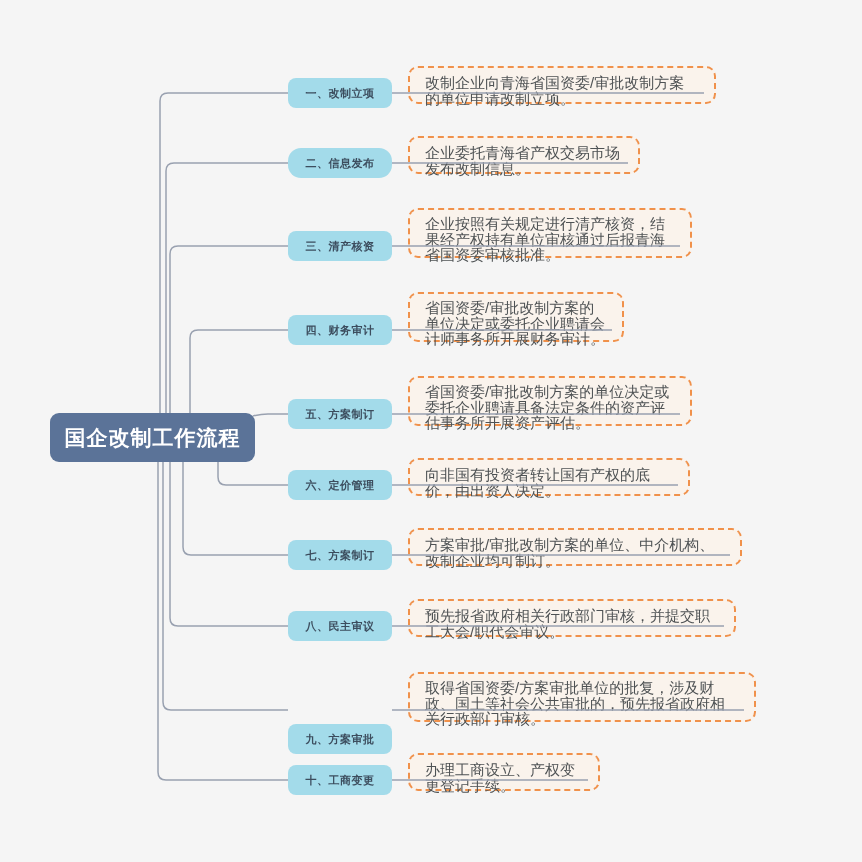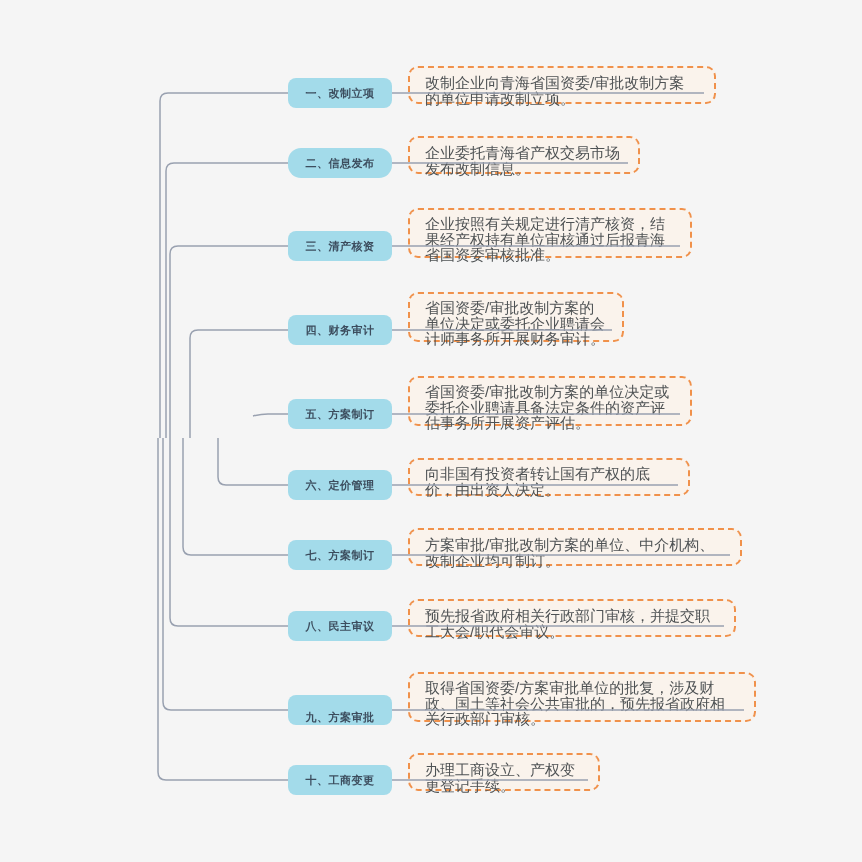--- a/index.html
+++ b/index.html
@@ -56,20 +56,23 @@
       <path d="M 392 485 L 678 485" fill="none" stroke="#99a1b0" stroke-width="1.5"></path>
       <path d="M 183 438 L 183 547 Q 183 555 191 555 L 288 555" fill="none" stroke="#99a1b0" stroke-width="1.5"></path>
       <path d="M 392 555 L 730 555" fill="none" stroke="#99a1b0" stroke-width="1.5"></path>
       <path d="M 170 438 L 170 618 Q 170 626 178 626 L 288 626" fill="none" stroke="#99a1b0" stroke-width="1.5"></path>
       <path d="M 392 626 L 724 626" fill="none" stroke="#99a1b0" stroke-width="1.5"></path>
       <path d="M 163 438 L 163 702 Q 163 710 171 710 L 288 710" fill="none" stroke="#99a1b0" stroke-width="1.5"></path>
       <path d="M 392 710 L 744 710" fill="none" stroke="#99a1b0" stroke-width="1.5"></path>
       <path d="M 158 438 L 158 772 Q 158 780 166 780 L 288 780" fill="none" stroke="#99a1b0" stroke-width="1.5"></path>
       <path d="M 392 780 L 588 780" fill="none" stroke="#99a1b0" stroke-width="1.5"></path>
     </svg>
+  <div class="root-node">
+    <span>国企改制工作流程</span>
+  </div>
   <div id="steps-layer">
   <div>
     <div class="note single" style="top: 66px; width: 308px; height: 38px;">
       <span>改制企业向青海省国资委/审批改制方案的单位申请改制立项。</span>
     </div>
     <div class="node" style="top: 78px;">
       <span>一、改制立项</span>
     </div>
   </div>
 
@@ -103,21 +106,21 @@
   <div>
     <div class="note" style="top: 376px; width: 284px; height: 50px;">
       <span>省国资委/审批改制方案的单位决定或委托企业聘请具备法定条件的资产评估事务所开展资产评估。</span>
     </div>
     <div class="node" style="top: 399px;">
       <span>五、方案制订</span>
     </div>
   </div>
 
   <div>
-    <div class="note single" style="top: 458px; width: 282px; height: 38px; font-family: Liberation Serif, serif;">
+    <div class="note single" style="top: 458px; width: 282px; height: 38px;">
       <span>向非国有投资者转让国有产权的底价，由出资人决定。</span>
     </div>
     <div class="node" style="top: 470px;">
       <span>六、定价管理</span>
     </div>
   </div>
 
   <div>
     <div class="note single" style="top: 528px; width: 334px; height: 38px;">
       <span>方案审批/审批改制方案的单位、中介机构、改制企业均可制订。</span>
@@ -133,21 +136,21 @@
     </div>
     <div class="node" style="top: 611px;">
       <span>八、民主审议</span>
     </div>
   </div>
 
   <div>
     <div class="note" style="top: 672px; width: 348px; height: 50px;">
       <span>取得省国资委/方案审批单位的批复，涉及财政、国土等社会公共审批的，预先报省政府相关行政部门审核。</span>
     </div>
-    <div class="node" style="top: 695px; align-items: flex-end;">
+    <div class="node" style="top: 724px;">
       <span>九、方案审批</span>
     </div>
   </div>
 
   <div>
     <div class="note single" style="top: 753px; width: 192px; height: 38px;">
       <span>办理工商设立、产权变更登记手续。</span>
     </div>
     <div class="node" style="top: 765px;">
       <span>十、工商变更</span>

